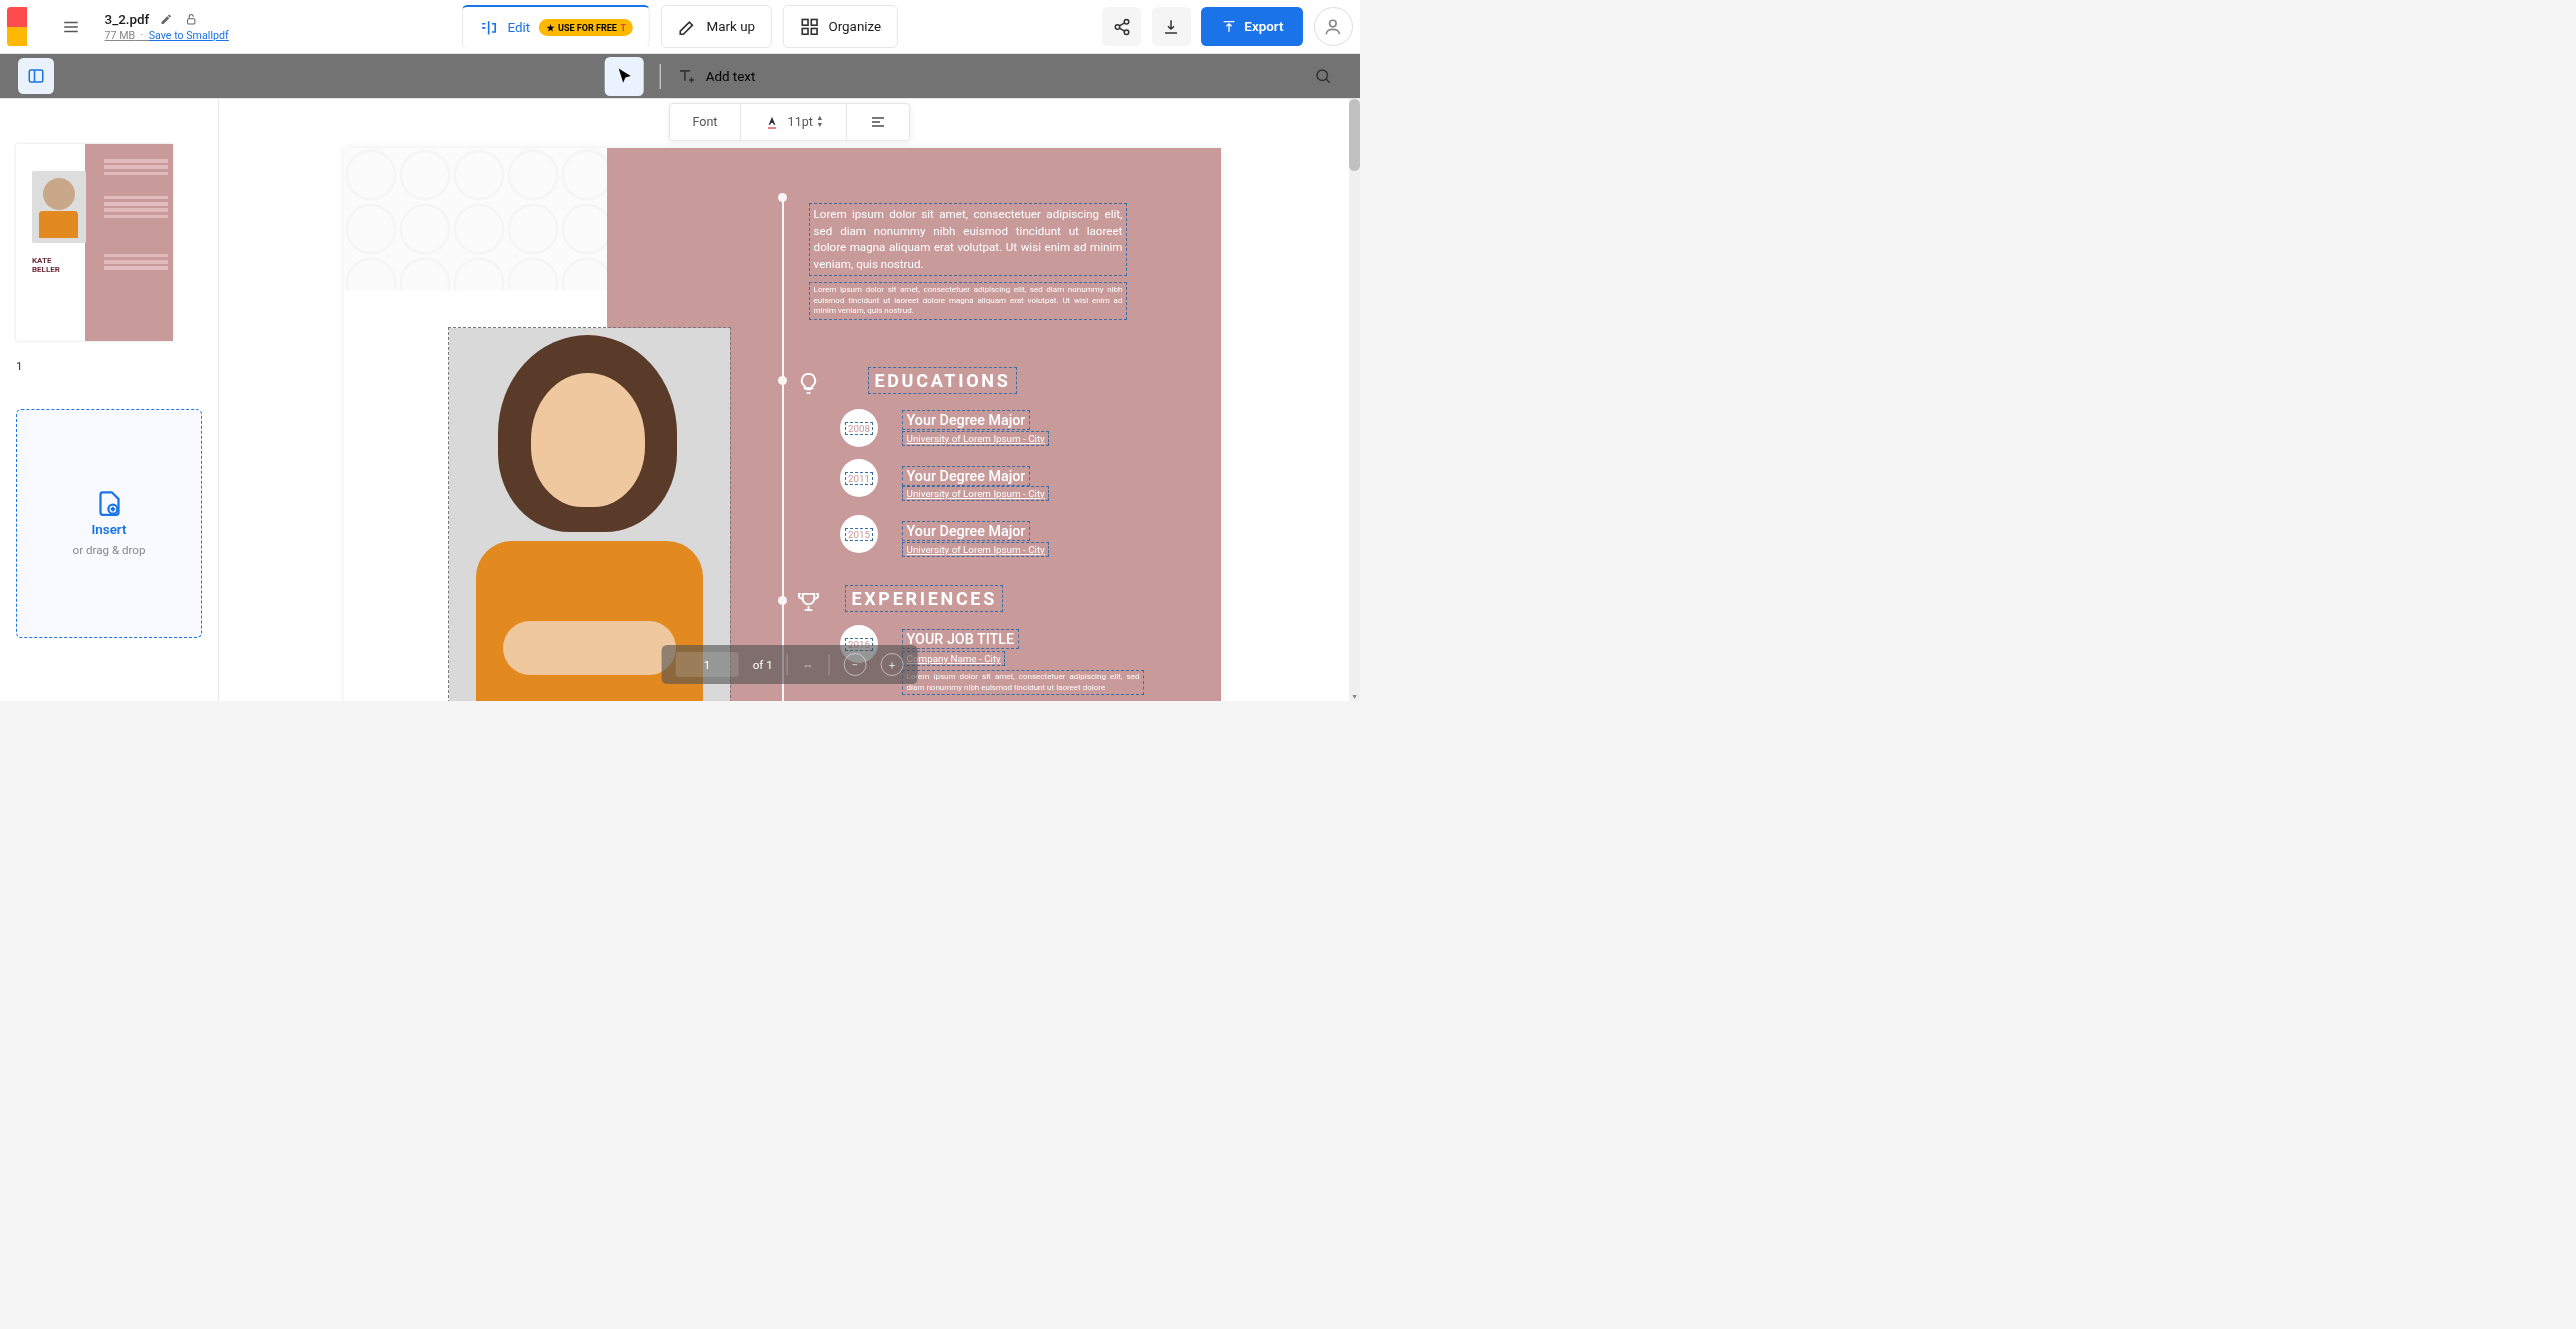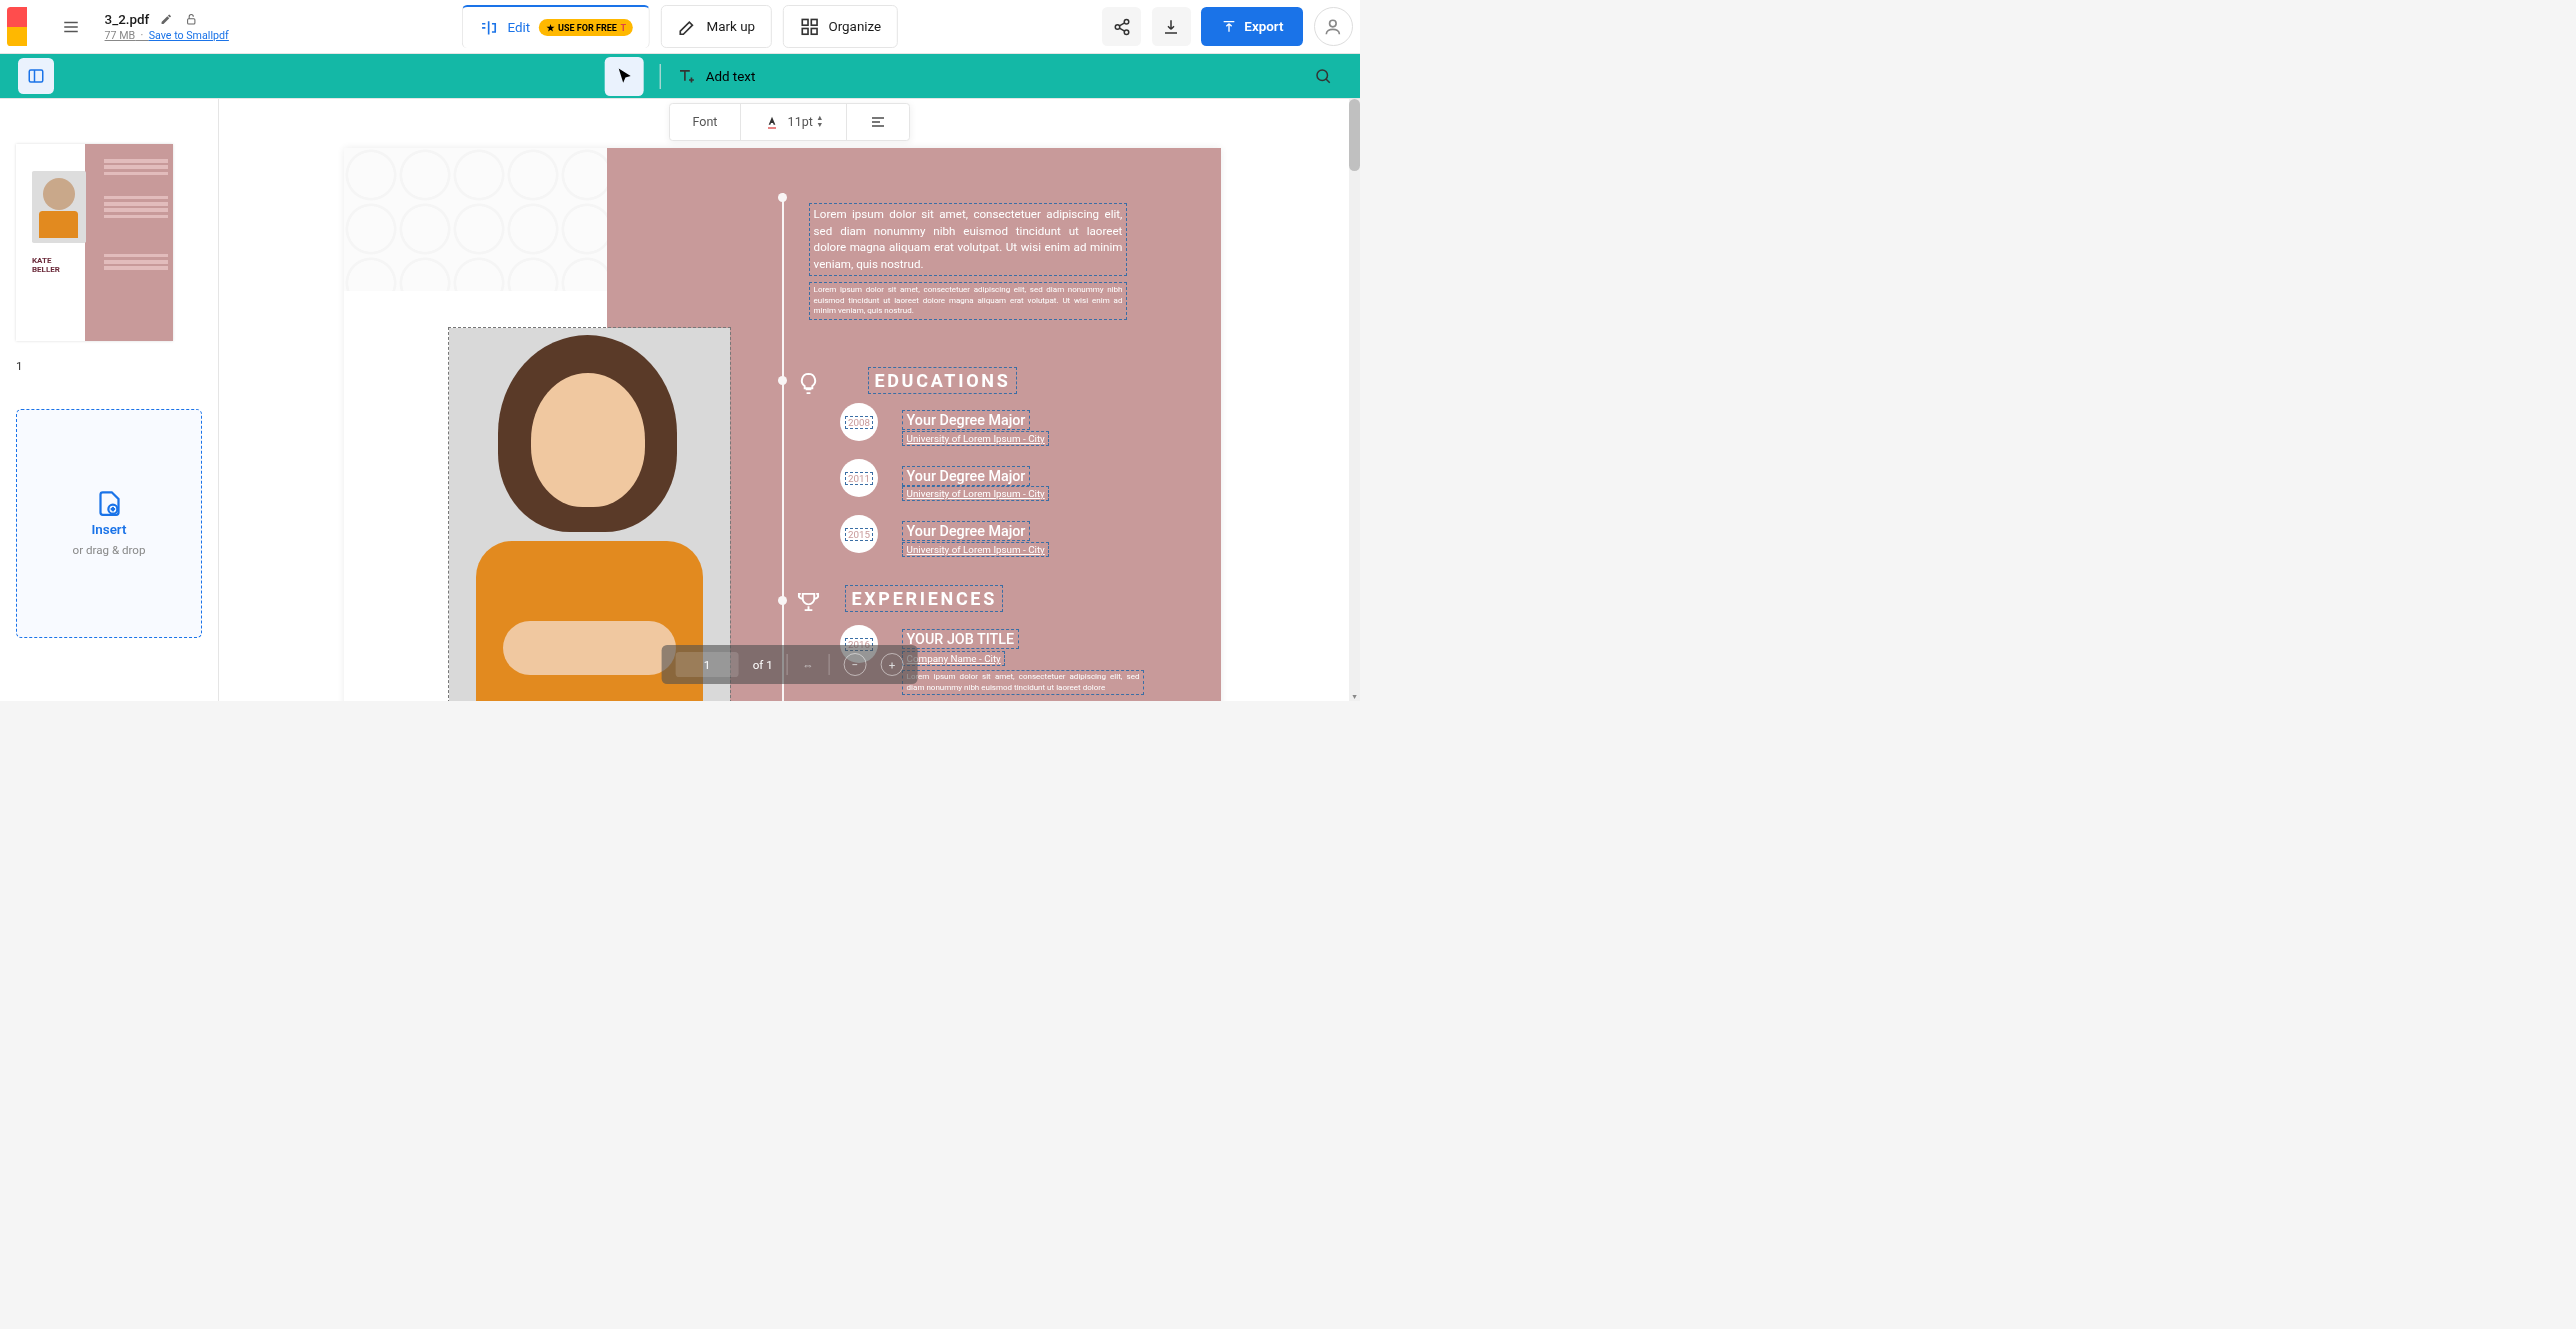--- a/index.html
+++ b/index.html
@@ -24,21 +24,21 @@
 .tab svg { width: 19.7px; height: 19.7px; }
 .badge { background: #ffb800; color: #000; font-size: 9px; font-weight: 700; padding: 3.6px 7.2px; border-radius: 10.7px; display: flex; align-items: center; gap: 3.6px; }
 
 .right-actions { margin-left: auto; display: flex; gap: 10.7px; align-items: center; }
 .icon-btn { width: 39px; height: 39px; border-radius: 5.4px; display: flex; align-items: center; justify-content: center; cursor: pointer; background: #f5f5f5; }
 .icon-btn svg { width: 18px; height: 18px; color: #333; }
 .export-btn { background: #1a73e8; color: #fff; font-size: 13.4px; font-weight: 600; padding: 0 19.7px; height: 39px; border: none; border-radius: 5.4px; display: flex; align-items: center; gap: 7.2px; cursor: pointer; }
 .avatar-btn { width: 39px; height: 39px; border-radius: 50%; border: 0.9px solid #ddd; background: #fff; display: flex; align-items: center; justify-content: center; cursor: pointer; }
 
 
-.toolbar2 { height: 45px; background: #14b8a6; border-bottom: 0.9px solid #e5e5e5; display: flex; align-items: center; padding: 0 18px; position: relative; }
+.toolbar2 { height: 45px; background: #737373; border-bottom: 0.9px solid #e5e5e5; display: flex; align-items: center; padding: 0 18px; position: relative; }
 .sidebar-toggle { width: 36px; height: 36px; border-radius: 5.4px; background: #eaf2fd; display: flex; align-items: center; justify-content: center; cursor: pointer; }
 .toolbar-center { position: absolute; left: 50%; transform: translateX(-50%); display: flex; gap: 7.2px; align-items: center; }
 .tool-btn { width: 39px; height: 39px; border-radius: 5.4px; display: flex; align-items: center; justify-content: center; cursor: pointer; }
 .tool-btn.active { background: #eaf2fd; }
 .tool-divider { width: 0.9px; height: 25px; background: #e5e5e5; margin: 0 9px; }
 .add-text-btn { display: flex; align-items: center; gap: 9px; font-size: 13.4px; cursor: pointer; }
 .search-btn { margin-left: auto; }
 
 
 .main { display: flex; height: calc(100% - 98px); position: relative; }
@@ -310,21 +310,21 @@
       <div class="textbox intro-text">Lorem ipsum dolor sit amet, consectetuer adipiscing elit, sed diam nonummy nibh euismod tincidunt ut laoreet dolore magna aliquam erat volutpat. Ut wisi enim ad minim veniam, quis nostrud.</div>
       <div class="textbox intro-text2">Lorem ipsum dolor sit amet, consectetuer adipiscing elit, sed diam nonummy nibh euismod tincidunt ut laoreet dolore magna aliquam erat volutpat. Ut wisi enim ad minim veniam, quis nostrud.</div>
 
       <div class="section-icon" style="top:222px;left:451px">
           <svg width="23" height="23" viewBox="0 0 24 24" fill="none" stroke="#fff" stroke-width="2">
             <path d="M9 18h6M10 22h4M12 2a7 7 0 00-4 12.7V17h8v-2.3A7 7 0 0012 2z"></path>
           </svg>
         </div>
       <div class="section-title" style="top:219px;left:524px">EDUCATIONS</div>
 
-      <div class="year-circle" style="top:255px;left:496px">
+      <div class="year-circle" style="top:261px;left:496px">
           <span>2008</span>
         </div>
       <div class="entry-title" style="top:262px;left:558px">Your Degree Major</div>
       <div class="entry-sub" style="top:283px;left:558px">University of Lorem Ipsum - City</div>
 
       <div class="year-circle" style="top:311px;left:496px">
           <span>2011</span>
         </div>
       <div class="entry-title" style="top:318px;left:558px">Your Degree Major</div>
       <div class="entry-sub" style="top:338px;left:558px">University of Lorem Ipsum - City</div>

